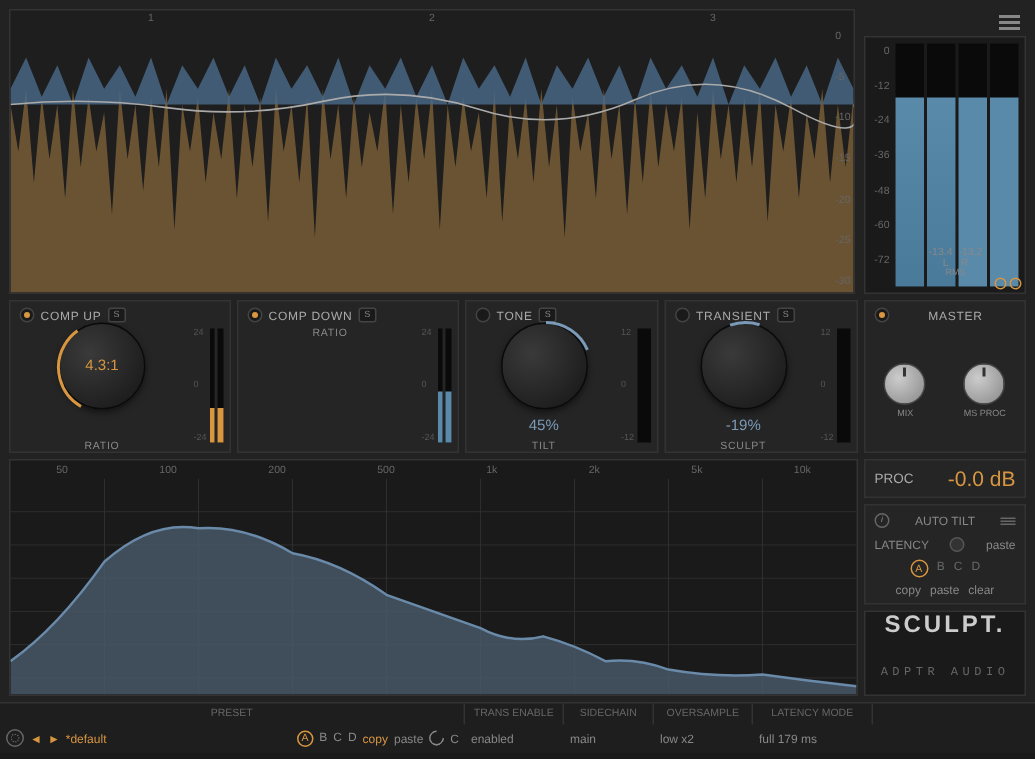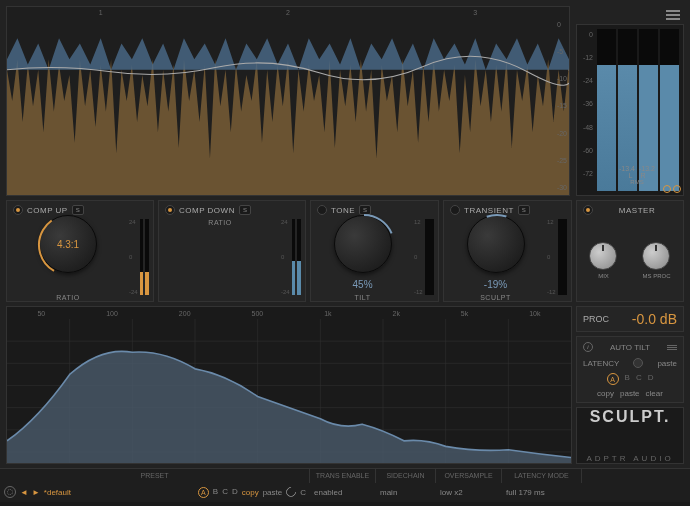--- a/index.html
+++ b/index.html
@@ -62,23 +62,23 @@
 .gain-box{background:#252525;border:1px solid #333;padding:4px 6px;display:flex;justify-content:space-between;align-items:center;}
 .gain-label{font-size:9px;color:#aaa;}
 .gain-value{font-size:14px;color:#d89640;}
 .control-box{background:#252525;border:1px solid #333;padding:4px;display:flex;flex-direction:column;gap:4px;font-size:8px;}
 .ctrl-row{display:flex;align-items:center;gap:4px;justify-content:space-between;padding:1px 2px;}
 .ctrl-row span{color:#888;}
 .abcd{display:flex;gap:6px;justify-content:center;}
 .abcd span{color:#666;}
 .abcd span.active{color:#d89640;border:1px solid #d89640;border-radius:50%;width:12px;height:12px;display:flex;align-items:center;justify-content:center;font-size:7px;}
 .cpc{display:flex;gap:6px;justify-content:center;font-size:8px;}
-.brand-box{flex:1;background:#1a1a1a;border:1px solid #333;display:flex;flex-direction:column;align-items:center;justify-content:space-between;gap:18px;}
+.brand-box{flex:1;background:#1a1a1a;border:1px solid #333;display:flex;flex-direction:column;align-items:center;justify-content:flex-start;gap:18px;}
 .brand-main{font-size:16px;color:#ccc;letter-spacing:2px;font-weight:bold;}
-.brand-sub{font-size:8px;color:#666;letter-spacing:3px;}
+.brand-sub{font-size:8px;color:#666;letter-spacing:3px;font-family:Liberation Mono, monospace;}
 
 .footer{height:34px;display:flex;flex-direction:column;background:#1e1e1e;border-top:1px solid #333;}
 .footer-labels{display:flex;height:14px;font-size:7px;color:#666;}
 .footer-labels > div{border-right:1px solid #333;display:flex;align-items:center;justify-content:center;padding:0 4px;}
 .footer-values{display:flex;height:20px;font-size:8px;color:#888;align-items:center;}
 .footer-values > div{display:flex;align-items:center;gap:4px;padding:0 4px;}
 .fl-preset{width:310px;}
 .fl-trans{width:66px;}
 .fl-side{width:60px;}
 .fl-over{width:66px;}

